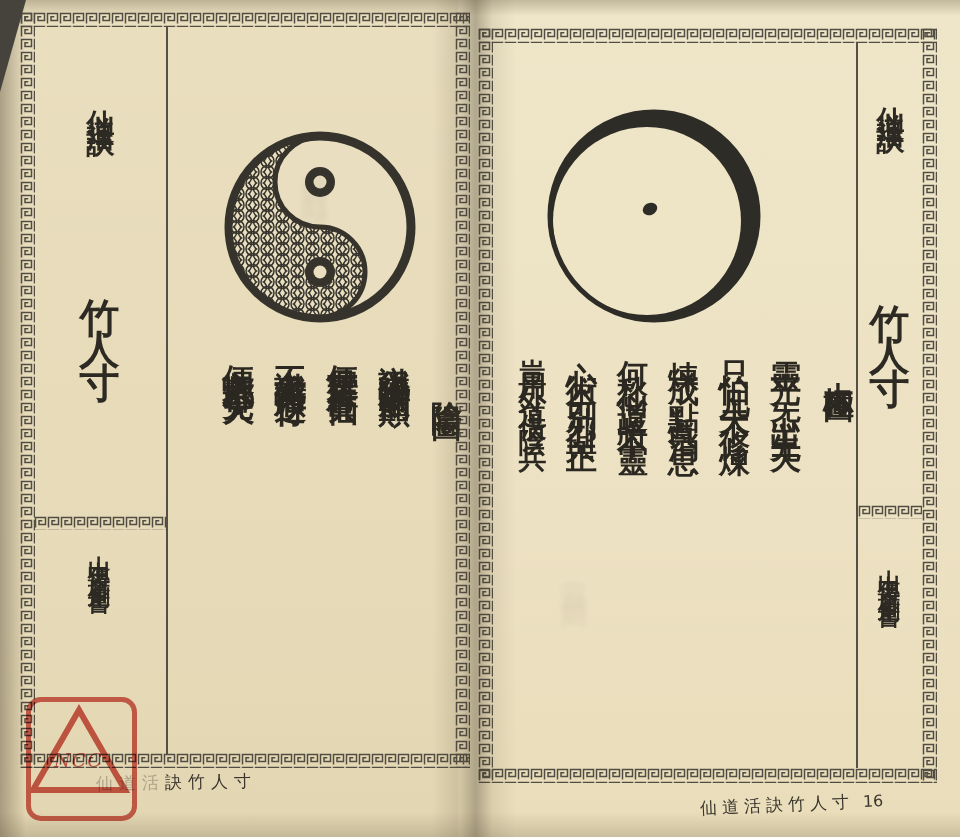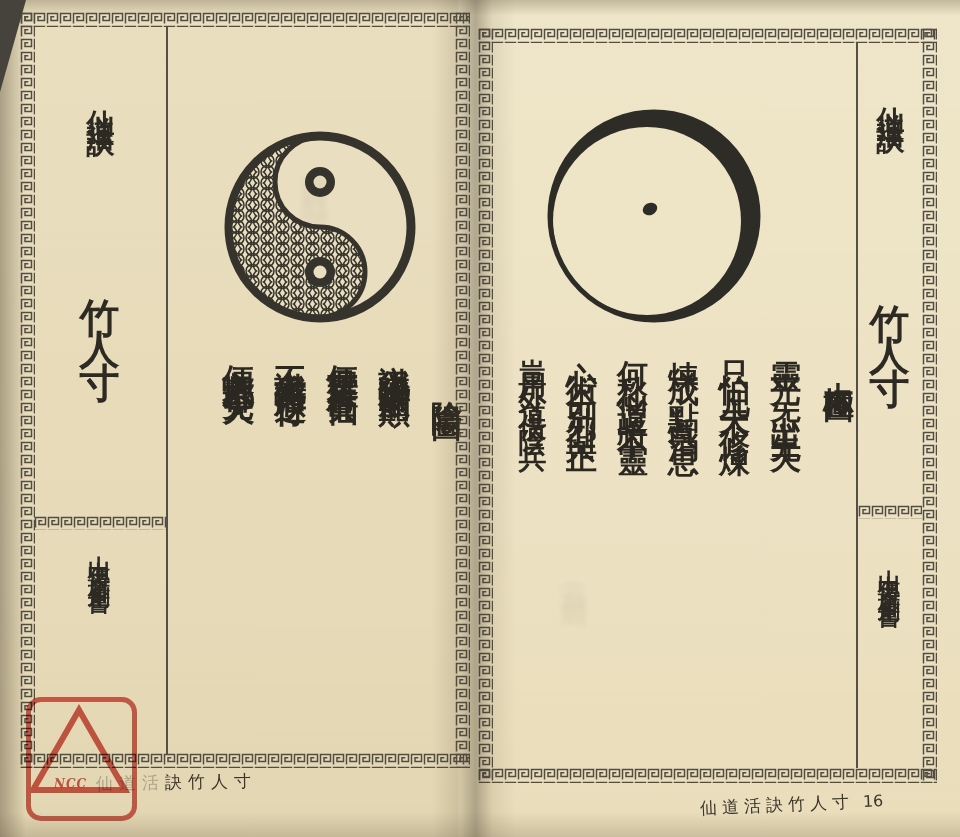--- a/index.html
+++ b/index.html
@@ -40,22 +40,22 @@
   .poem-title{font-size:31px;letter-spacing:6px;font-weight:bold;}
   
   .footer{position:absolute;line-height:1;white-space:nowrap;color:#3a362e;}
   .faint{opacity:.33;}
   .pgnum{margin-left:9px;letter-spacing:0;font-family:"DejaVu Sans","Liberation Sans",sans-serif;font-size:16px;}
   
   .stamp{position:absolute;left:26px;top:697px;width:101px;height:114px;
     border:5px solid rgba(199,54,41,.82);border-radius:15px;
     mix-blend-mode:multiply;opacity:.92;}
   .stamp svg{position:absolute;left:0;top:0;}
-  .stamp .ncc{position:absolute;left:23px;top:47px;font-style:italic;font-weight:bold;
-    font-size:12px;color:rgba(199,54,41,.85);letter-spacing:1px;margin-top:28px;}
+  .stamp .ncc{position:absolute;left:23px;top:47px;font-style:italic;font-weight:normal;
+    font-size:19px;color:rgba(199,54,41,.85);letter-spacing:1px;}
   .stamp .name{position:absolute;left:0;top:57px;width:101px;text-align:center;
     font-size:37px;font-weight:bold;color:rgba(199,54,41,.88);letter-spacing:5px;line-height:1;}
   
   .bleed{position:absolute;pointer-events:none;filter:blur(2px);opacity:.07;
     writing-mode:vertical-rl;text-orientation:upright;transform:scaleX(-1);
     font-size:28px;letter-spacing:10px;color:#4a453a;line-height:1;}
 </style>
 </head>
 <body>
 

